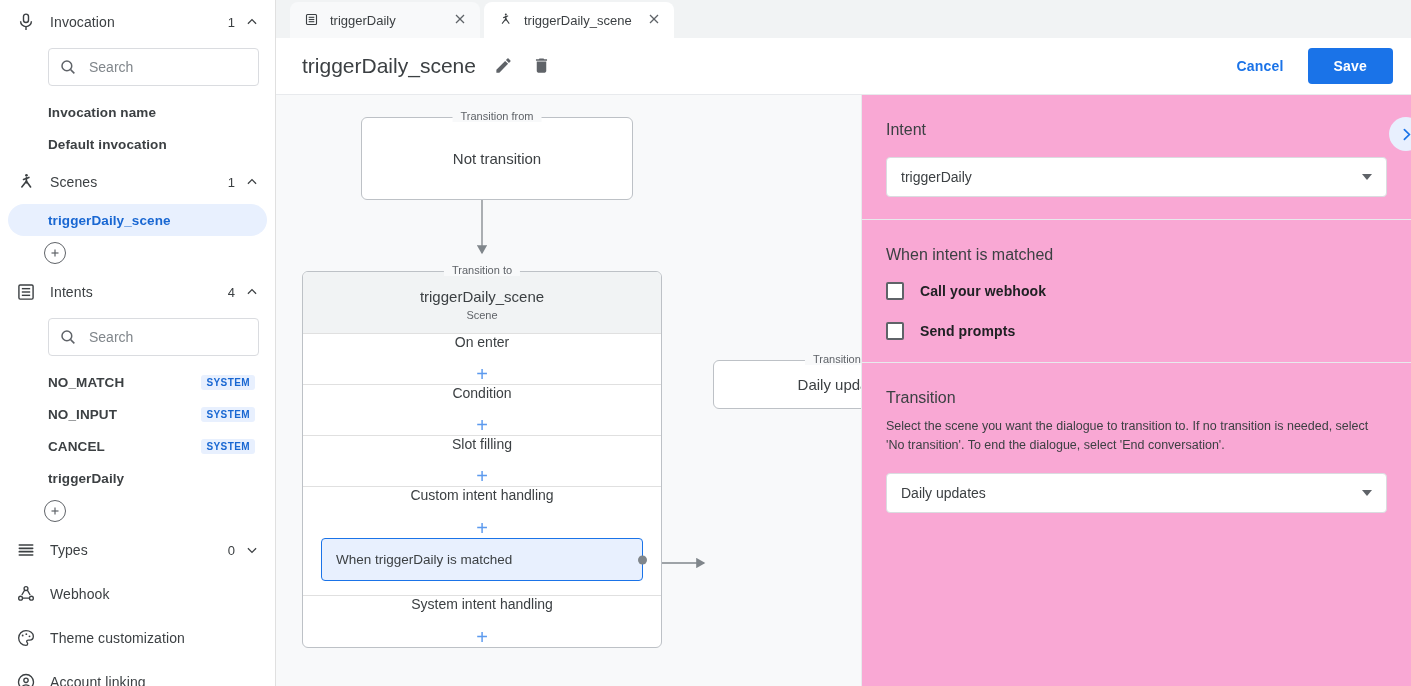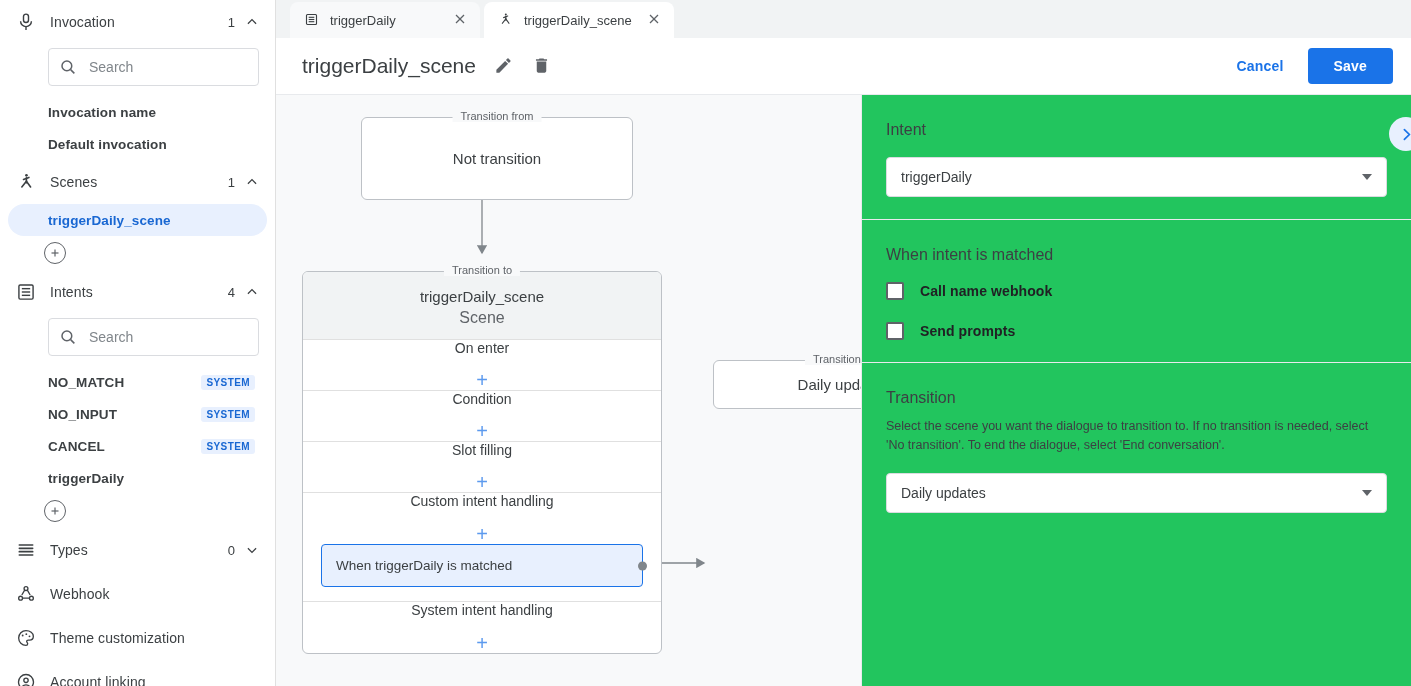--- a/index.html
+++ b/index.html
@@ -152,21 +152,21 @@
   #scene-card .legend {
     position: absolute; top: -8px; left: 50%; transform: translateX(-50%);
     background: #f8f9fa; padding: 0 8px; font-size: 11px; color: #5f6368;
   }
   .scene-head {
     background: #f1f3f4; border-radius: 5px 5px 0 0;
     padding: 16px 0 12px; text-align: center;
     border-bottom: 1px solid #e0e0e0;
   }
   .scene-head .sname { font-size: 15px; color: #3c4043; }
-  .scene-head .stype { font-size: 16px; color: #5f6368; margin-top: 4px; }
+  .scene-head .stype { font-size: 11px; color: #5f6368; margin-top: 4px; }
   .scene-row {
     display: flex; align-items: center;
     height: 51px; padding: 0 22px 0 22px;
     border-bottom: 1px solid #e0e0e0; cursor: pointer; flex-direction: column;
   }
   .scene-row:last-child { border-bottom: 0; }
   .scene-row .srlabel { flex: 1; font-size: 14px; color: #3c4043; }
   .scene-row .plus { color: #5c9aee; font-size: 20px; line-height: 1; cursor: pointer; }
   .scene-sub { padding: 0 18px 14px 18px; border-bottom: 1px solid #e0e0e0; }
   .handler-chip {
@@ -188,21 +188,21 @@
   #transition-target .legend {
     position: absolute; top: -8px; left: 50%; transform: translateX(-50%);
     background: #f8f9fa; padding: 0 8px; font-size: 11px; color: #5f6368; white-space: nowrap;
   }
   #transition-target .tval { font-size: 15px; color: #3c4043; white-space: nowrap; }
 
   svg.conn { position: absolute; left: 0; top: 0; overflow: visible; pointer-events: none; }
 
   
   .panel {
-    width: 549px; flex: 0 0 549px; background: #22c55e;
+    width: 549px; flex: 0 0 549px; background: #f9a8d4;
     position: relative; overflow: hidden;
   }
   .panel-sec { padding: 26px 24px 22px 24px; border-bottom: 1px solid #e8eaed; }
   .panel-sec:last-child { border-bottom: 0; }
   .panel-h { font-size: 16px; color: #3c4043; margin: 0 0 18px 0; font-weight: normal; }
   .panel-desc { font-size: 12.5px; color: #3c4043; line-height: 1.5; margin: -8px 0 18px 0; }
   .select {
     height: 40px; border: 1px solid #dadce0; border-radius: 4px;
     display: flex; align-items: center; padding: 0 14px; cursor: pointer; background: #fff;
   }
@@ -542,21 +542,21 @@
           <div class="select">
             <span class="sval">triggerDaily</span>
             <span class="caret"></span>
           </div>
         </div>
 
         <div class="panel-sec">
           <h2 class="panel-h">When intent is matched</h2>
           <div class="check-row">
             <span class="cbox"></span>
-            <span class="clabel">Call name webhook</span>
+            <span class="clabel">Call your webhook</span>
           </div>
           <div class="check-row">
             <span class="cbox"></span>
             <span class="clabel">Send prompts</span>
           </div>
         </div>
 
         <div class="panel-sec">
           <h2 class="panel-h">Transition</h2>
           <p class="panel-desc">Select the scene you want the dialogue to transition to. If no transition is needed, select 'No transition'. To end the dialogue, select 'End conversation'.</p>

